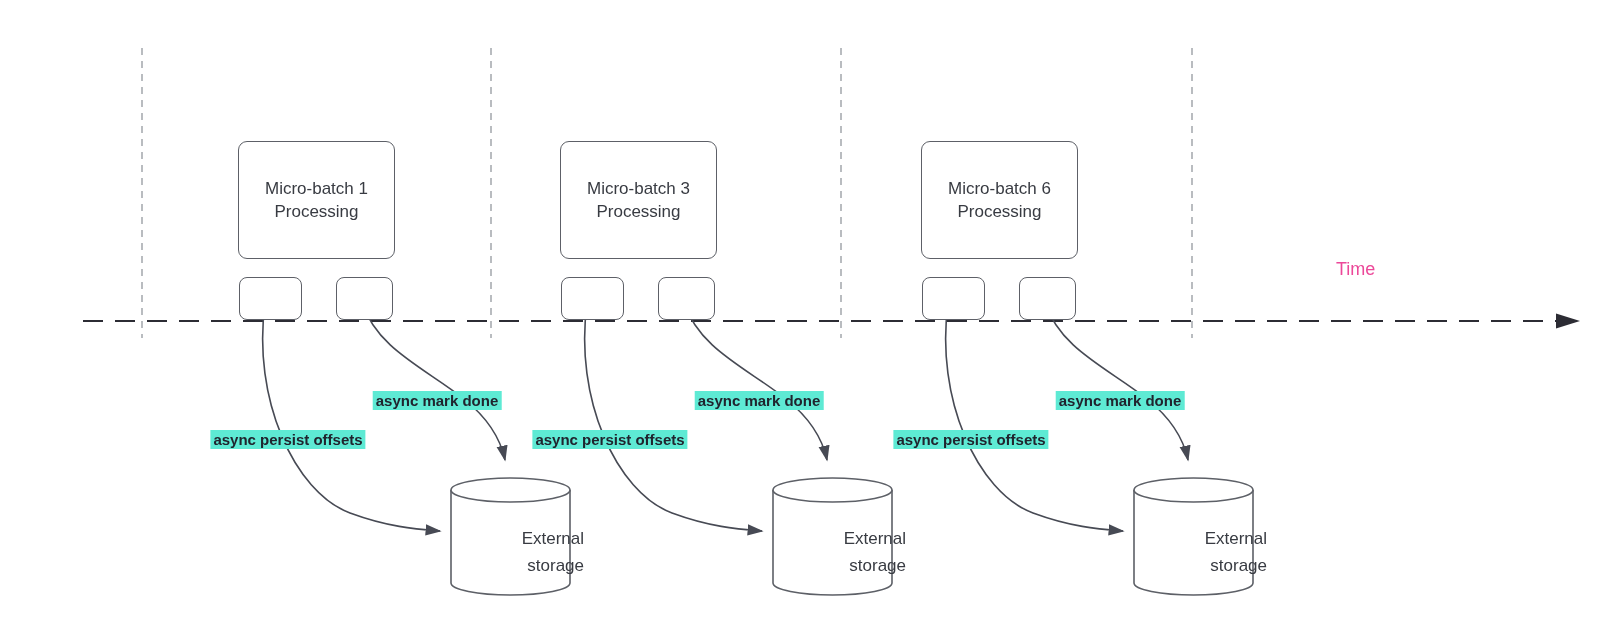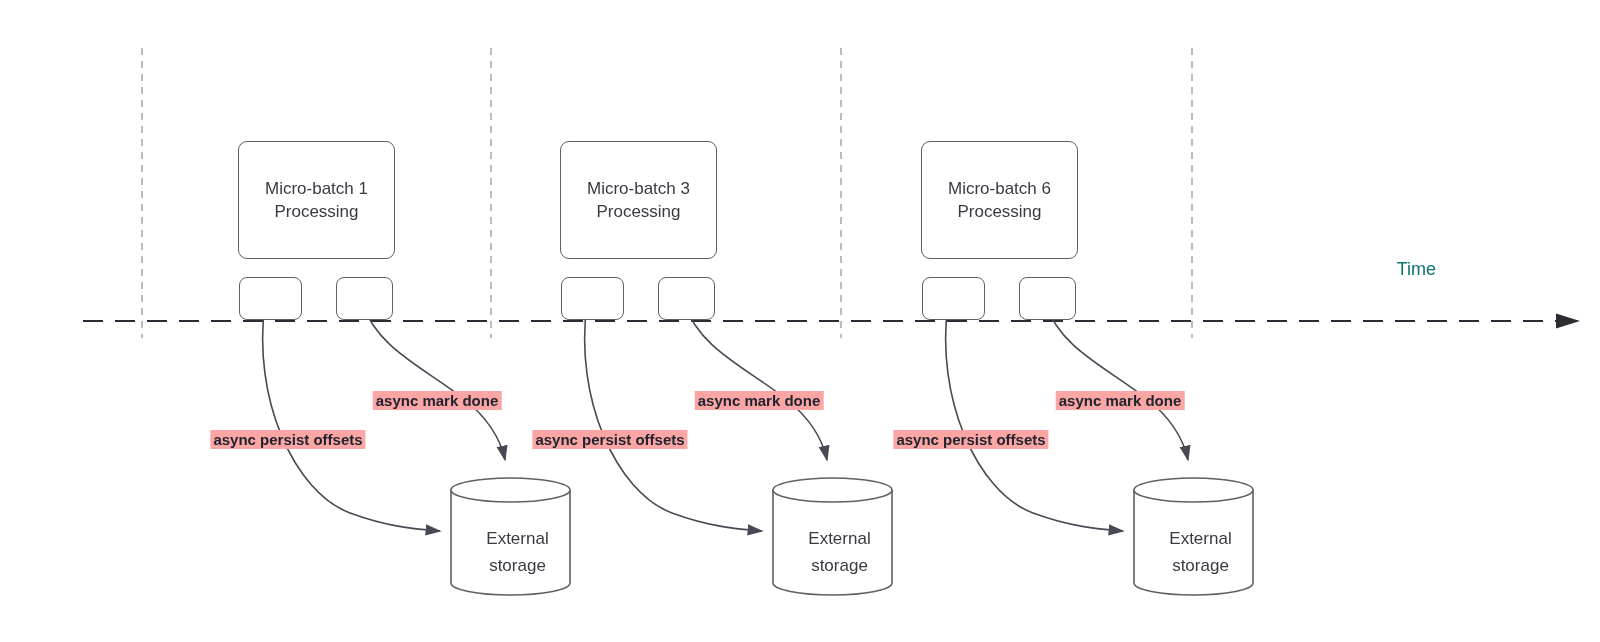--- a/index.html
+++ b/index.html
@@ -22,34 +22,34 @@
     display:block;font-size:17px;line-height:23px;color:#383b42;text-align:center;
   }
   .mini-box{
     position:absolute;top:261px;height:43px;border:1.5px solid #5d6067;
     border-radius:8px;background:#ffffff;box-sizing:border-box;
   }
   .mini-a{left:239px;width:63px;}
   .mini-b{left:336px;width:57px;}
   .flow-label{
     position:absolute;font-size:15px;font-weight:bold;color:#20242e;
-    text-align:center;background:#fca5a5;padding:1px 3px;white-space:nowrap;
+    text-align:center;background:#5eead4;padding:1px 3px;white-space:nowrap;
     transform:translateX(-50%);
   }
   .persist-label{left:288px;top:414px;}
   .markdone-label{left:437px;top:375px;}
   .storage-label{
-    position:absolute;left:451px;top:509px;width:133px;text-align:center;
+    position:absolute;left:451px;top:509px;width:133px;text-align:right;
   }
   .storage-label span{
     display:block;font-size:17px;line-height:27px;color:#383b42;
   }
   .time-label{
-    position:absolute;left:1336px;top:259px;width:100px;text-align:right;
-    font-size:18px;color:#0f766e;
+    position:absolute;left:1336px;top:259px;width:100px;text-align:left;
+    font-size:18px;color:#ec4899;
   }
 </style>
 </head>
 <body>
 
 <div class="canvas">
 
   <svg class="layer" width="1600" height="642" viewBox="0 0 1600 642" xmlns="http://www.w3.org/2000/svg">
     <defs>
       <marker id="arrow" markerWidth="12" markerHeight="9" refX="9" refY="3.5" orient="auto" markerUnits="strokeWidth">

